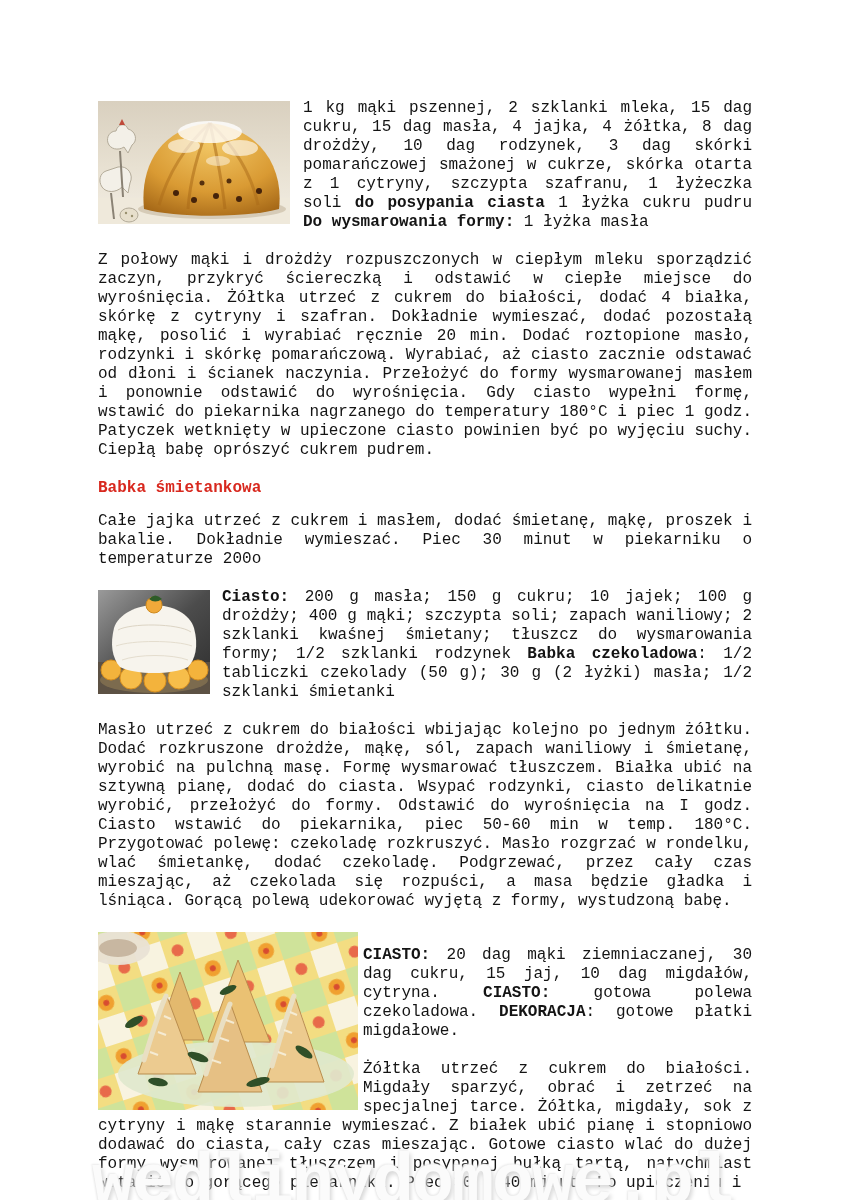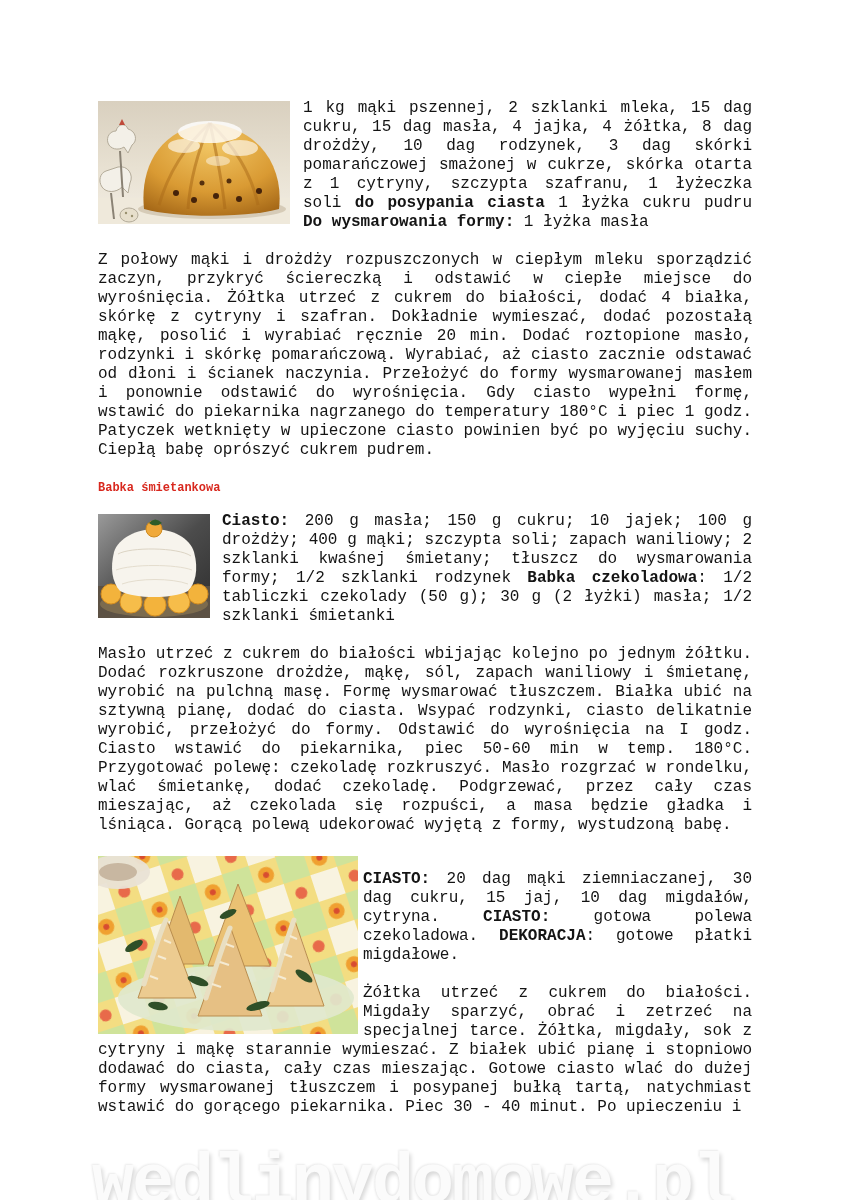--- a/index.html
+++ b/index.html
@@ -13,21 +13,21 @@
     padding-left:48px;
   }
   .content{
     position:absolute;left:98px;top:99px;width:654px;
     font-size:16px;line-height:19px;
   }
   p{margin:0 0 19px 0;text-align:justify;}
   p.clear{clear:left;}
   h2{
     clear:both;
-    font-size:12px;line-height:19px;font-weight:bold;
+    font-size:16px;line-height:19px;font-weight:bold;
     margin:19px 0 14px 0;text-align:left;
   }
   b{font-weight:bold;}
   .media{float:left;overflow:hidden;}
   .m1{width:192px;height:123px;margin:2px 13px 6px 0;}
   .m2{width:112px;height:104px;margin:2px 12px 8px 0;}
   .m3{width:260px;height:178px;margin:2px 5px 6px 0;}
   .media svg{display:block;width:100%;height:100%;}
   .pad-top{padding-top:16px;}
   .watermark{
@@ -89,20 +89,21 @@
           <circle cx="28" cy="112" r="1.2" fill="#99906f"></circle>
             <circle cx="34" cy="115" r="1.2" fill="#99906f"></circle>
         </svg>
       </div>
       <p><span>1 kg mąki pszennej, 2 szklanki mleka, 15 dag cukru, 15 dag masła, 4 jajka, 4 żółtka, 8 dag drożdży, 10 dag rodzynek, 3 dag skórki pomarańczowej smażonej w cukrze, skórka otarta z 1 cytryny, szczypta szafranu, 1 łyżeczka soli </span><b>do posypania ciasta</b><span> 1 łyżka cukru pudru </span><b>Do wysmarowania formy:</b><span> 1 łyżka masła</span></p>
     </section>
 
     <p class="clear">Z połowy mąki i drożdży rozpuszczonych w ciepłym mleku sporządzić zaczyn, przykryć ściereczką i odstawić w ciepłe miejsce do wyrośnięcia. Żółtka utrzeć z cukrem do białości, dodać 4 białka, skórkę z cytryny i szafran. Dokładnie wymieszać, dodać pozostałą mąkę, posolić i wyrabiać ręcznie 20 min. Dodać roztopione masło, rodzynki i skórkę pomarańczową. Wyrabiać, aż ciasto zacznie odstawać od dłoni i ścianek naczynia. Przełożyć do formy wysmarowanej masłem i ponownie odstawić do wyrośnięcia. Gdy ciasto wypełni formę, wstawić do piekarnika nagrzanego do temperatury 180°C i piec 1 godz. Patyczek wetknięty w upieczone ciasto powinien być po wyjęciu suchy. Ciepłą babę oprószyć cukrem pudrem.</p>
 
     <h2 style="color: rgb(216, 40, 30);">Babka śmietankowa</h2>
+    <p>Całe jajka utrzeć z cukrem i masłem, dodać śmietanę, mąkę, proszek i bakalie. Dokładnie wymieszać. Piec 30 minut w piekarniku o temperaturze 200o</p>
 
     <section>
       <div class="media m2">
         <svg viewBox="0 0 112 104" preserveAspectRatio="none">
           <defs>
             <linearGradient id="bg2" x1="0" y1="0" x2="1" y2="1">
               <stop offset="0" stop-color="#9a9a9a"></stop>
                 <stop offset="0.5" stop-color="#4c4c4c"></stop>
                 <stop offset="1" stop-color="#2d2d2d"></stop>
             </linearGradient>

